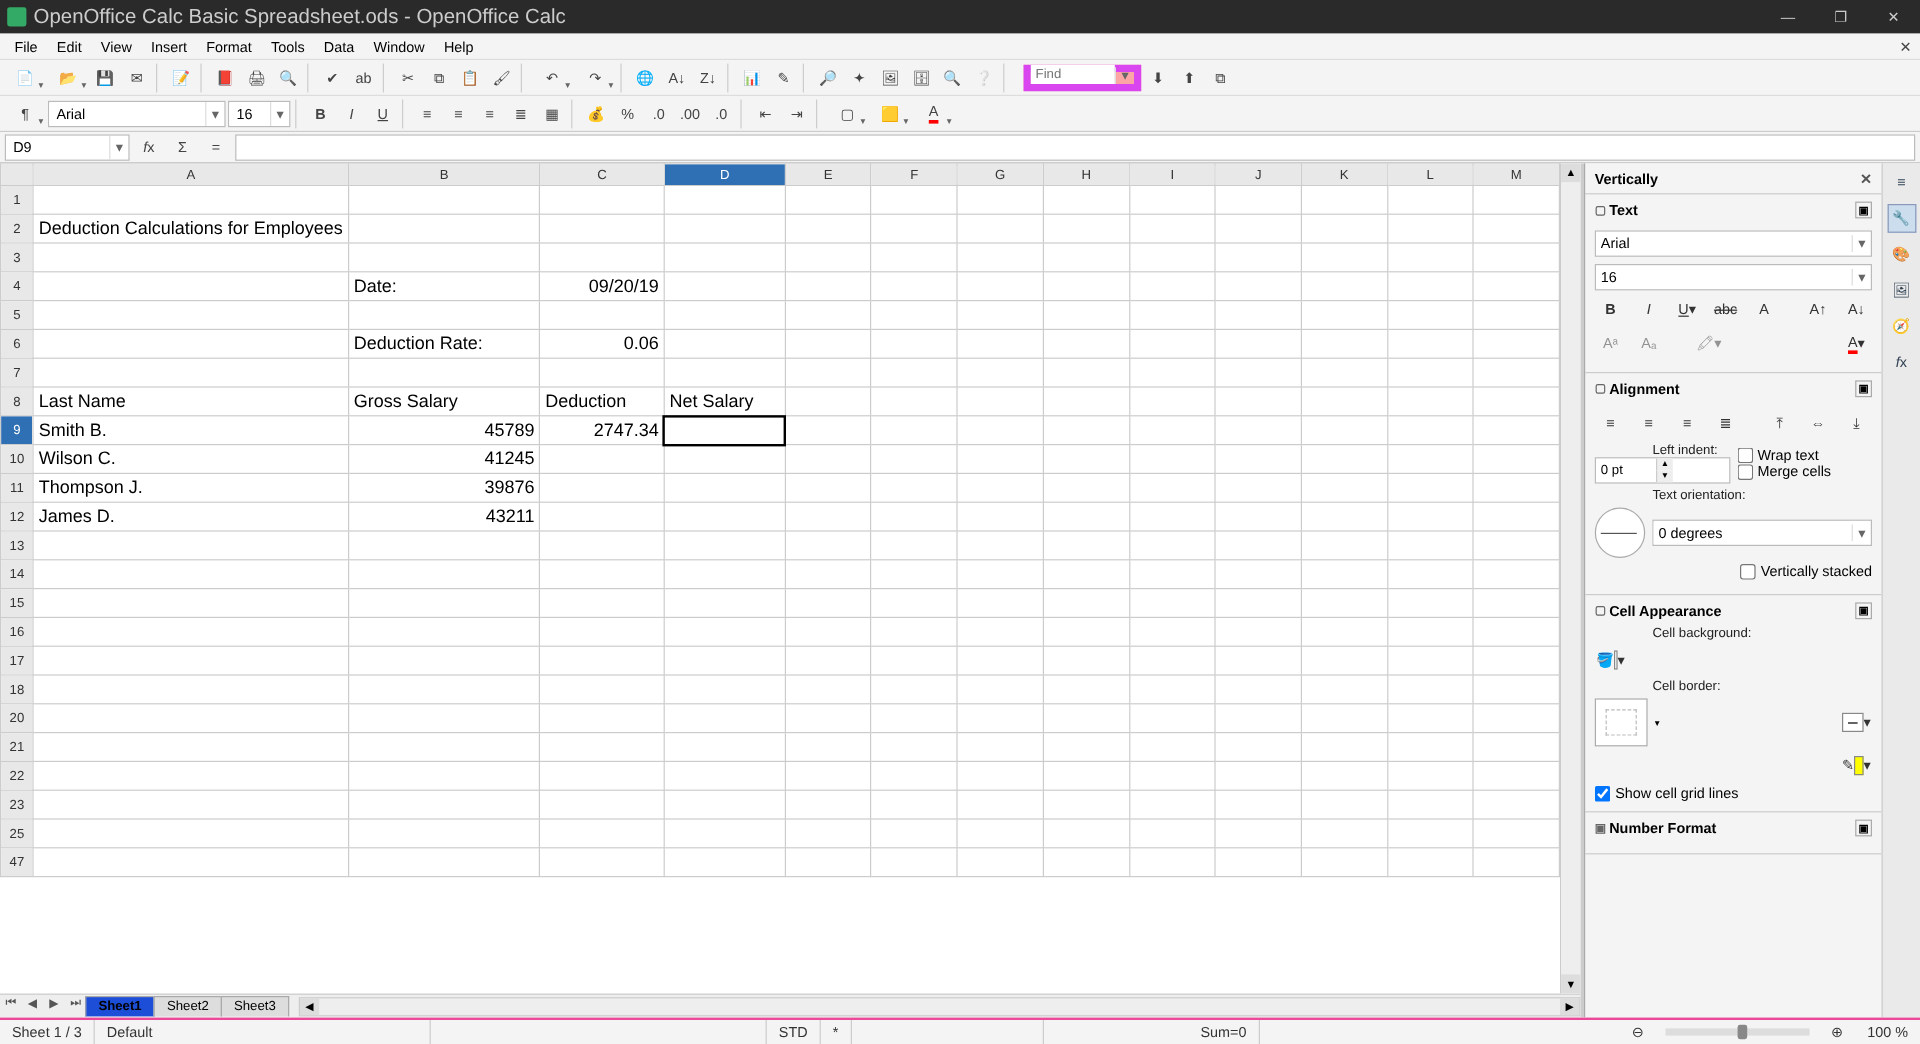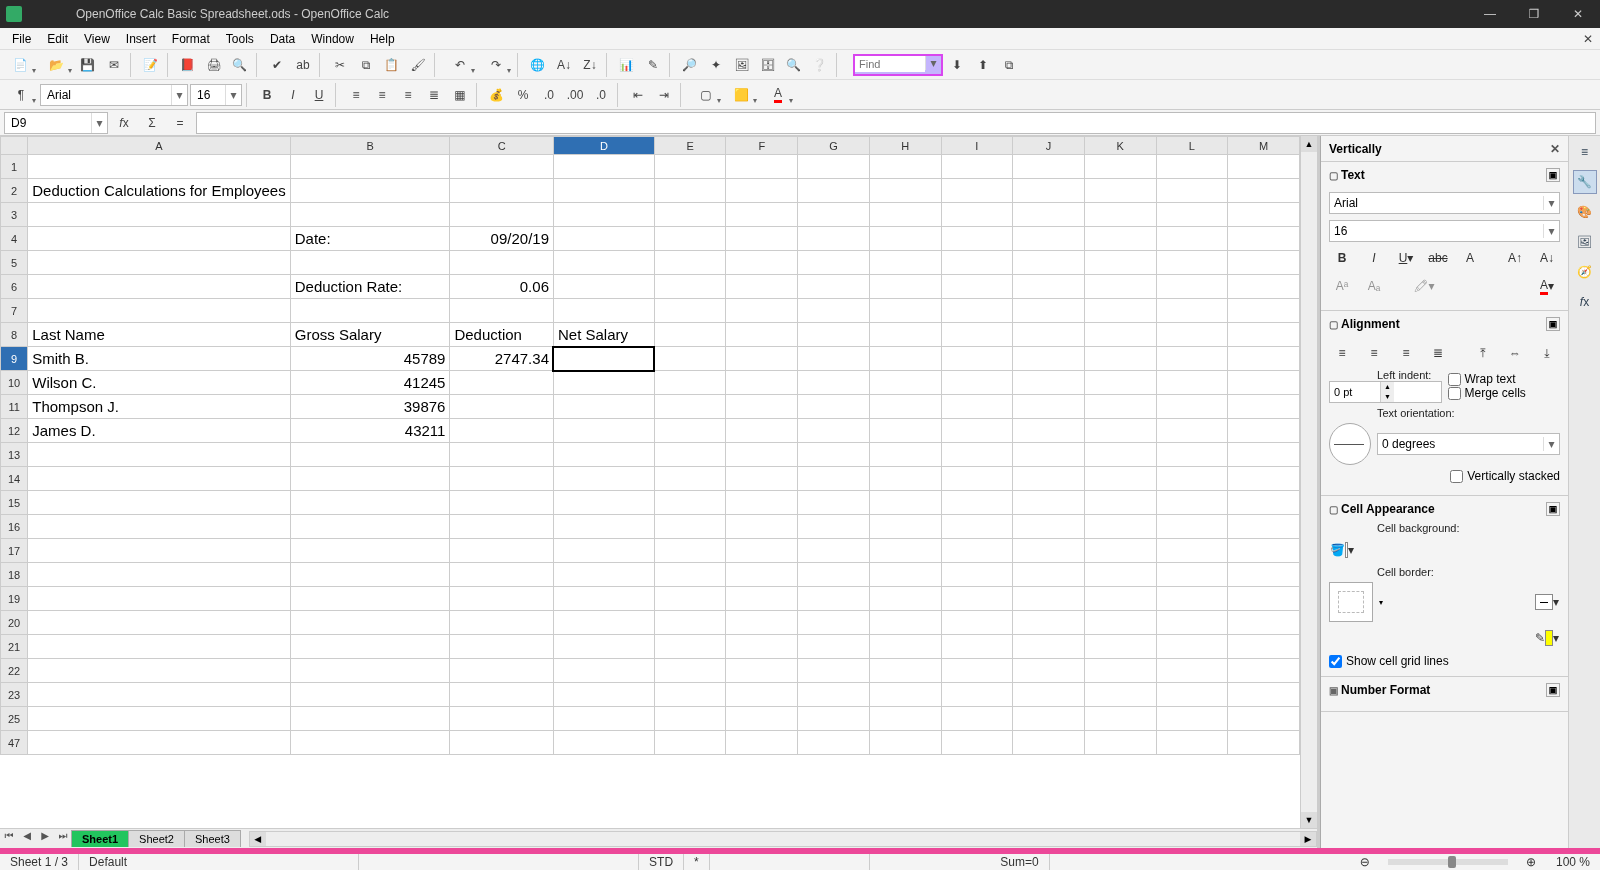--- a/index.html
+++ b/index.html
@@ -1,36 +1,36 @@
 <!DOCTYPE html>
 <html><head>
 <meta charset="utf-8">
 <style>
 * { margin: 0; padding: 0; box-sizing: border-box; font-family: "Segoe UI", Tahoma, sans-serif; font-size: 12px; }
 body { background: #f0f0f0; overflow: hidden; width: 1600px; height: 870px; display: flex; flex-direction: column; }
 
 
 .titlebar { background: #2a2a2a; color: #ccc; height: 28px; display: flex; align-items: center; padding: 0 6px; }
 .titlebar .app-icon { width: 16px; height: 16px; background: #3a6; margin-right: 6px; border-radius: 2px; }
-.titlebar .title { flex: 1; font-size: 12px; margin-left: 48px; }
+.titlebar .title { flex: 1; font-size: 17px; }
 .titlebar .winbtns { display: flex; gap: 20px; padding-right: 4px; }
 .titlebar .winbtn { width: 24px; height: 20px; color: #ccc; text-align: center; line-height: 20px; cursor: pointer; }
 
 
 .menubar { background: #f4f4f4; height: 22px; display: flex; align-items: center; padding: 0 4px; border-bottom: 1px solid #ddd; }
 .menubar .mitem { padding: 2px 8px; cursor: pointer; }
 .menubar .close-doc { margin-left: auto; width: 16px; text-align: center; cursor: pointer; color: #444; }
 
 
 .toolbar { background: #f4f4f4; height: 30px; display: flex; align-items: center; padding: 0 4px; border-bottom: 1px solid #ddd; gap: 2px; }
 .tbtn { width: 24px; height: 24px; display: flex; align-items: center; justify-content: center; cursor: pointer; color: #444; border-radius: 2px; }
 .tbtn.drop { width: 34px; position: relative; }
 .tbtn.drop::after { content: "▾"; font-size: 8px; position: absolute; right: 2px; bottom: 2px; color: #666; }
 .tsep { width: 5px; height: 24px; border-left: 1px solid #ccc; margin: 0 2px; }
-.findbox { display: flex; align-items: flex-start; border: 2px solid #d946ef; background: #c4b5fd; height: 22px; margin-left: 8px; }
+.findbox { display: flex; align-items: flex-end; border: 6px solid #d946ef; background: #fca5a5; height: 22px; margin-left: 8px; }
 .findbox input { border: none; outline: none; padding: 2px 4px; width: 70px; font-size: 11px; color: #888; }
 .findbox .fdrop { width: 16px; text-align: center; color: #666; border-left: 1px solid #ddd; cursor: pointer; }
 
 .fontrow { background: #f4f4f4; height: 30px; display: flex; align-items: center; padding: 0 4px; border-bottom: 1px solid #ccc; gap: 2px; }
 .combo { display: flex; align-items: center; border: 1px solid #bbb; background: #fff; height: 22px; }
 .combo input { border: none; outline: none; padding: 2px 6px; font-size: 12px; }
 .combo .cdrop { width: 16px; text-align: center; color: #666; border-left: 1px solid #ddd; cursor: pointer; height: 100%; display:flex;align-items:center;justify-content:center; }
 
 
 .fbar { background: #f4f4f4; height: 26px; display: flex; align-items: center; padding: 0 4px; border-bottom: 1px solid #ccc; gap: 4px; }
@@ -53,21 +53,21 @@
 .colh { }
 .rowh { background: #e8e8e8; }
 .rowh.sel { background: #2f6fb3; color: #fff; }
 .colh.sel { background: #2f6fb3; color: #fff; }
 td.selcell { outline: 2px solid #000; outline-offset: -1px; }
 
 
 .tabsrow { height: 20px; background: #eee; display: flex; align-items: center; border-top: 1px solid #ccc; }
 .tabsrow .navbtn { width: 18px; height: 18px; text-align: center; cursor: pointer; color: #555; font-size: 10px; }
 .tabsrow .stab { padding: 2px 10px; border: 1px solid #aaa; border-bottom: none; background: #ddd; font-size: 11px; cursor: pointer; margin-left: -1px; position: relative; }
-.tabsrow .stab.active { background: #22c55e; font-weight: bold; }
+.tabsrow .stab.active { background: #1d4ed8; font-weight: bold; }
 .tabsrow .hscroll { flex: 1; height: 16px; background: #eee; margin-left: 8px; position: relative; border:1px solid #ccc; }
 .tabsrow .hscroll .arrow { position: absolute; top:0; width:16px; height:100%; text-align:center; background:#ddd; font-size:9px; line-height:14px;}
 .tabsrow .hscroll .arrow.l{left:0;} .tabsrow .hscroll .arrow.r{right:0;}
 
 
 .vscroll { width: 17px; background: #eee; border-left:1px solid #ccc; display:flex; flex-direction:column; }
 .vscroll .arrow { height:16px; text-align:center; background:#ddd; font-size:9px; line-height:16px; }
 .vscroll .track { flex:1; background:#eee; }
 
 
@@ -98,21 +98,21 @@
 .swatch.blackline::after { content:""; position:absolute; left:4px; right:4px; top:50%; height:1px; background:#000; }
 .borderpick { width:44px; height:40px; border:1px solid #aaa; background:#fff; position:relative; }
 .borderpick::before{content:"";position:absolute;inset:8px;border:1px dashed #bbb;}
 
 
 .sidedock { width: 32px; background: #eaeaea; border-left: 1px solid #ccc; display: flex; flex-direction: column; align-items: center; padding-top: 4px; gap: 6px; }
 .sidedock .dbtn { width: 24px; height: 24px; display:flex; align-items:center; justify-content:center; cursor:pointer; color:#345; }
 .sidedock .dbtn.active { background:#cde; border:1px solid #89b; }
 
 
-.statusbar { height: 22px; background: #f4f4f4; border-top: 6px solid #ec4899; display: flex; align-items: center; font-size: 11px; color: #333; }
+.statusbar { height: 22px; background: #f4f4f4; border-top: 2px solid #ec4899; display: flex; align-items: center; font-size: 11px; color: #333; }
 .statusbar .cell { padding: 0 10px; border-right: 1px solid #ccc; height: 100%; display:flex; align-items:center; }
 .statusbar .spacer { flex: 1; }
 .statusbar .zoomslider { width: 120px; height: 6px; background:#ddd; position:relative; margin:0 8px; }
 .statusbar .zoomslider::after { content:""; position:absolute; left:50%; top:-3px; width:8px; height:12px; background:#888; border-radius:2px; }
 
 
 col.cA{width:119px} col.cB{width:162px} col.cC{width:105px} col.cD{width:102px}
 col.cR{width:75px}
 </style>
 </head>
@@ -563,36 +563,20 @@
                 <td></td>
                 <td></td>
                 <td></td>
                 <td></td>
                 <td></td>
                 <td></td>
                 <td></td>
                 <td></td>
               </tr>
               <tr>
-                <th class="rowh">19</th>
-                <td></td>
-                <td></td>
-                <td></td>
-                <td></td>
-                <td></td>
-                <td></td>
-                <td></td>
-                <td></td>
-                <td></td>
-                <td></td>
-                <td></td>
-                <td></td>
-                <td></td>
-              </tr>
-              <tr>
                 <th class="rowh">20</th>
                 <td></td>
                 <td></td>
                 <td></td>
                 <td></td>
                 <td></td>
                 <td></td>
                 <td></td>
                 <td></td>
                 <td></td>

